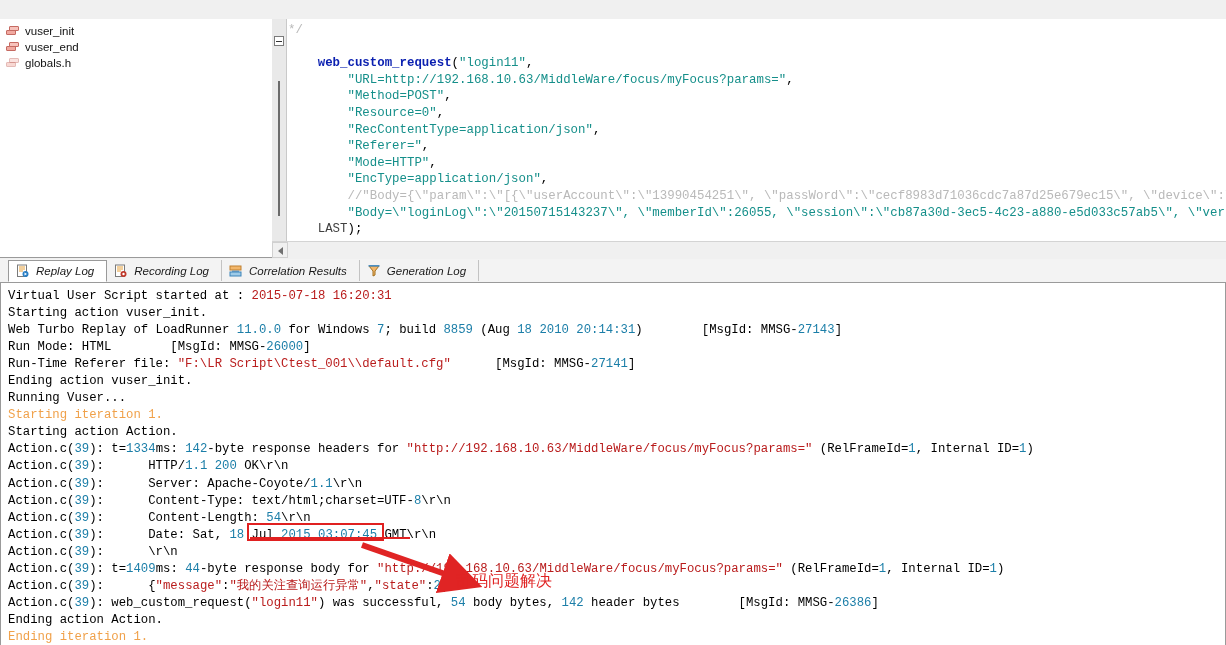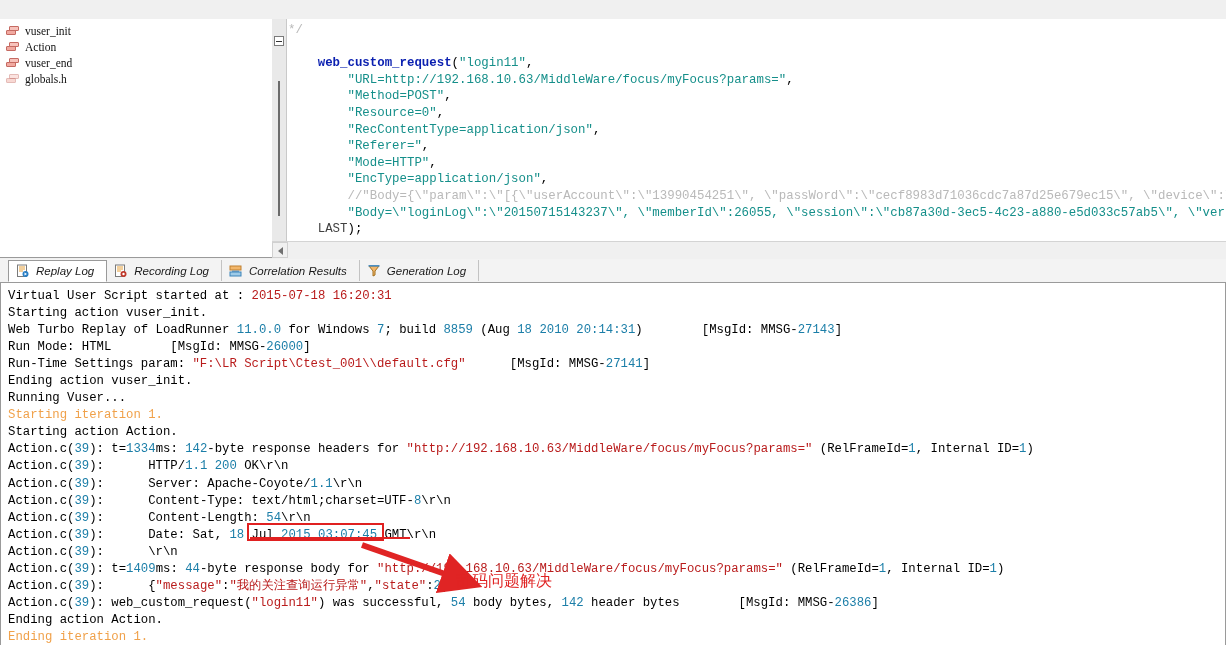--- a/index.html
+++ b/index.html
@@ -48,21 +48,20 @@
   }
 
   
   #treepanel {
     position: absolute; left: 0; top: 19px;
     width: 326px; height: 239px;
     background: #ffffff;
     border-right: 1px solid #9a9a9a;
     border-bottom: 1px solid #9a9a9a;
     overflow: hidden;
-    font-family: Liberation Serif, serif;
   }
   .tree-item {
     display: flex; align-items: center;
     height: 16px;
     padding-left: 6px;
     font-size: 11.5px;
     color: #111;
     white-space: nowrap;
   }
   .tree-item .tlabel { margin-left: 5px; }
@@ -212,27 +211,20 @@
   </div>
 
   <div id="treepanel">
     <div style="height:4px"></div>
     <div class="tree-item">
       <span class="brick-icon">
           <i class="b1"></i>
           <i class="b2"></i>
         </span>
       <span class="tlabel">vuser_init</span>
-    </div>
-    <div class="tree-item">
-      <span class="brick-icon">
-          <i class="b1"></i>
-          <i class="b2"></i>
-        </span>
-      <span class="tlabel">Action</span>
     </div>
     <div class="tree-item">
       <span class="brick-icon">
           <i class="b1"></i>
           <i class="b2"></i>
         </span>
       <span class="tlabel">vuser_end</span>
     </div>
     <div class="tree-item">
       <span class="brick-icon faded">
@@ -316,21 +308,21 @@
       </span>
       <span>Generation Log</span>
     </div>
   </div>
 
   <div id="logpane">
     <div id="logtext"><span class="b">Virtual User Script started at : </span><span class="t">2015-07-18 16:20:31</span>
 <span class="b">Starting action vuser_init.</span>
 <span class="b">Web Turbo Replay of LoadRunner </span><span class="n">11.0.0</span><span class="b"> for Windows </span><span class="n">7</span><span class="b">; build </span><span class="n">8859</span><span class="b"> (Aug </span><span class="n">18</span><span class="b"> </span><span class="n">2010</span><span class="b"> </span><span class="n">20:14:31</span><span class="b">)        [MsgId: MMSG-</span><span class="n">27143</span><span class="b">]</span>
 <span class="b">Run Mode: HTML        [MsgId: MMSG-</span><span class="n">26000</span><span class="b">]</span>
-<span class="b">Run-Time Settings param: </span><span class="t">"F:\LR Script\Ctest_001\\default.cfg"</span><span class="b">      [MsgId: MMSG-</span><span class="n">27141</span><span class="b">]</span>
+<span class="b">Run-Time Referer file: </span><span class="t">"F:\LR Script\Ctest_001\\default.cfg"</span><span class="b">      [MsgId: MMSG-</span><span class="n">27141</span><span class="b">]</span>
 <span class="b">Ending action vuser_init.</span>
 <span class="b">Running Vuser...</span>
 <span class="o">Starting iteration 1.</span>
 <span class="b">Starting action Action.</span>
 <span class="b">Action.c(</span><span class="n">39</span><span class="b">): t=</span><span class="n">1334</span><span class="b">ms: </span><span class="n">142</span><span class="b">-byte response headers for </span><span class="t">"http://192.168.10.63/MiddleWare/focus/myFocus?params="</span><span class="b"> (RelFrameId=</span><span class="n">1</span><span class="b">, Internal ID=</span><span class="n">1</span><span class="b">)</span>
 <span class="b">Action.c(</span><span class="n">39</span><span class="b">):      HTTP/</span><span class="n">1.1</span><span class="b"> </span><span class="n">200</span><span class="b"> OK\r\n</span>
 <span class="b">Action.c(</span><span class="n">39</span><span class="b">):      Server: Apache-Coyote/</span><span class="n">1.1</span><span class="b">\r\n</span>
 <span class="b">Action.c(</span><span class="n">39</span><span class="b">):      Content-Type: text/html;charset=UTF-</span><span class="n">8</span><span class="b">\r\n</span>
 <span class="b">Action.c(</span><span class="n">39</span><span class="b">):      Content-Length: </span><span class="n">54</span><span class="b">\r\n</span>
 <span class="b">Action.c(</span><span class="n">39</span><span class="b">):      Date: Sat, </span><span class="n">18</span><span class="b"> Jul </span><span class="n">2015</span><span class="b"> </span><span class="n">03:07:45</span><span class="b"> GMT\r\n</span>

